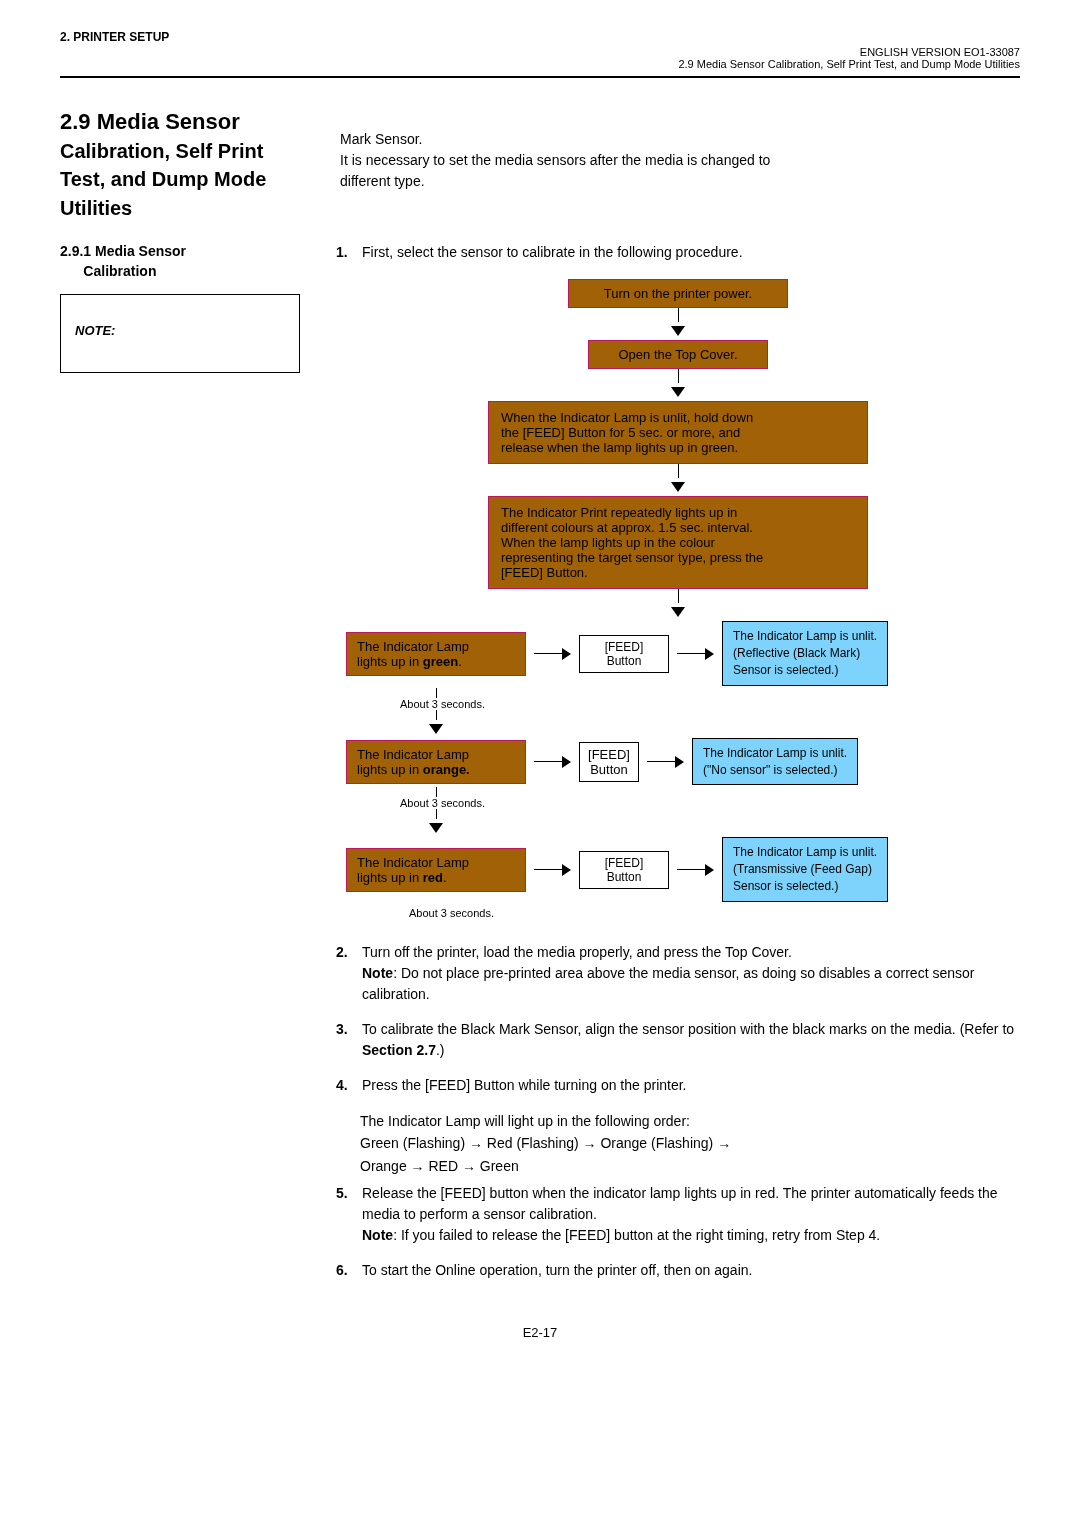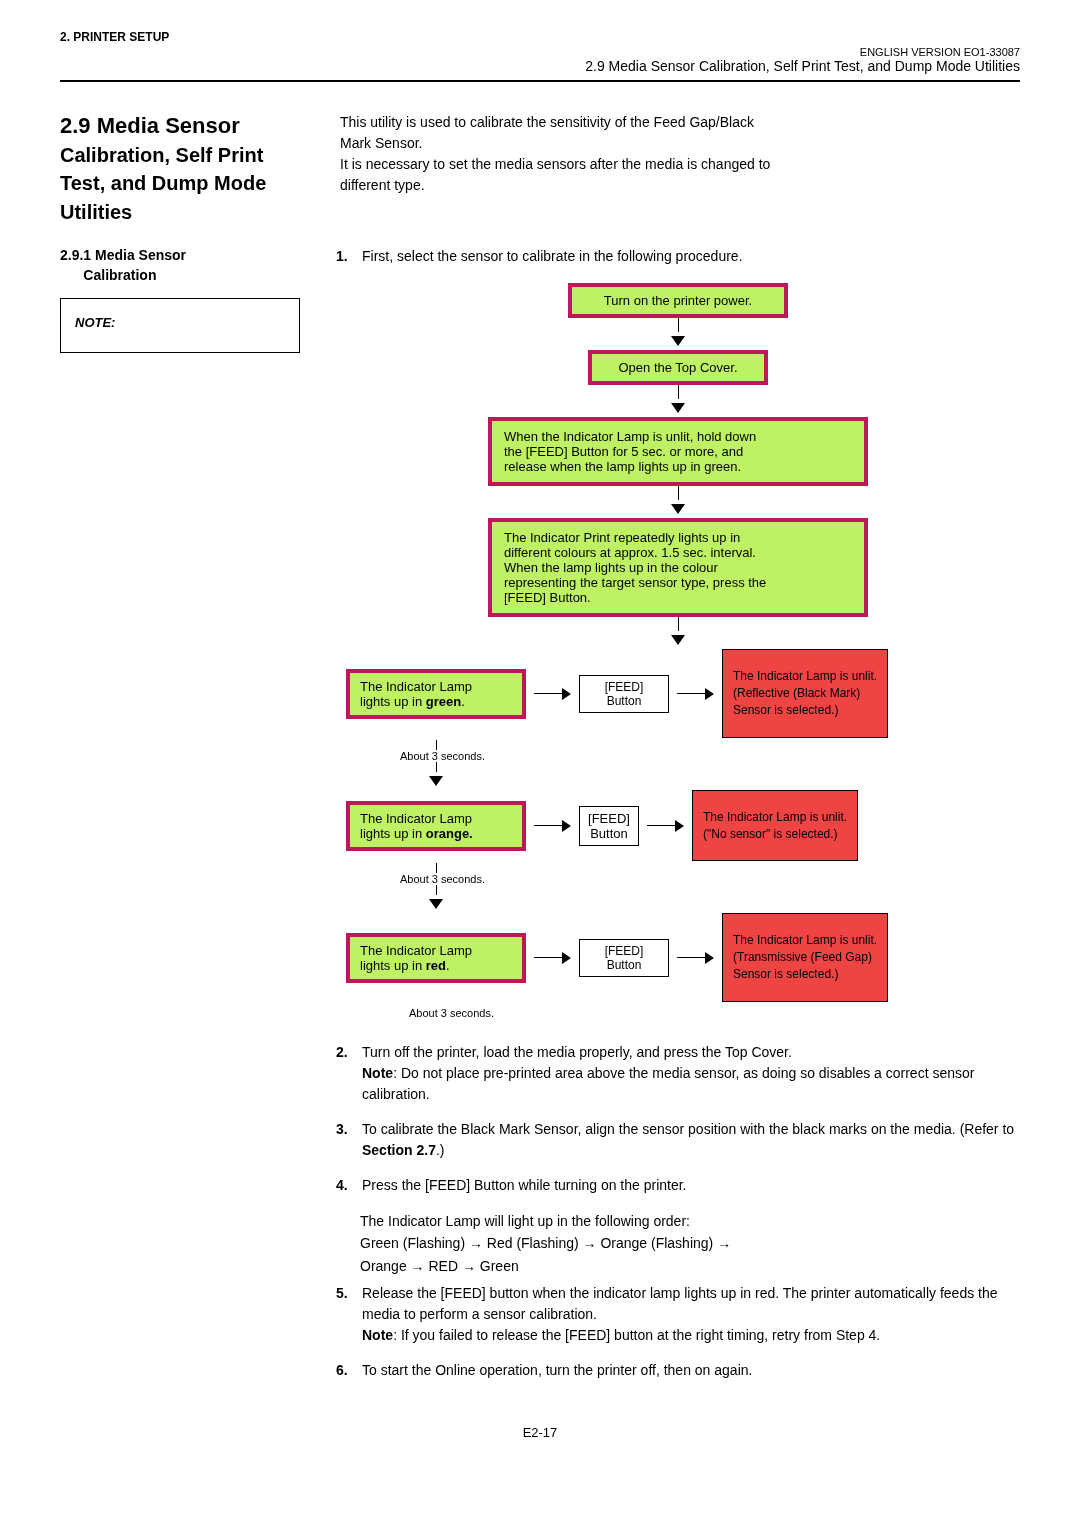--- a/index.html
+++ b/index.html
@@ -34,21 +34,21 @@
       font-size: 12px;
       text-align: right;
       margin-top: 16px;
     }
     .header-right .version {
       display: block;
       font-size: 11px;
     }
     .header-right .section-title {
       display: block;
-      font-size: 14px;
+      font-size: 11px;
     }
     
     .section-heading {
       display: flex;
       margin-top: 30px;
       margin-bottom: 20px;
     }
     .section-heading-left {
       width: 280px;
       flex-shrink: 0;
@@ -78,21 +78,21 @@
     
     .subsection-heading {
       font-size: 14px;
       font-weight: bold;
       margin-bottom: 12px;
       line-height: 1.4;
     }
     
     .note-box {
       border: 1px solid #000;
-      padding: 16px 14px;
+      padding: 28px 14px;
       margin-bottom: 16px;
       font-size: 13px;
     }
     .note-title {
       font-style: italic;
       font-weight: bold;
       margin-bottom: 6px;
     }
     .note-body {
       font-style: italic;
@@ -112,41 +112,41 @@
     }
     .step-content {
       flex: 1;
     }
     
     .flowchart {
       margin: 16px 0 20px 0;
       position: relative;
     }
     .flow-box {
-      border: 4px solid #be185d;
+      border: 1px solid #be185d;
       padding: 6px 12px;
       text-align: center;
       font-size: 13px;
       display: inline-block;
-      background: #bef264;
+      background: #a16207;
     }
     .flow-arrow-down {
       width: 0;
       height: 0;
       border-left: 7px solid transparent;
       border-right: 7px solid transparent;
       border-top: 10px solid #000;
       margin: 4px 0;
     }
     .branch-right-box {
       border: 1px solid #000;
-      padding: 18px 10px;
+      padding: 6px 10px;
       font-size: 12px;
       line-height: 1.4;
-      background: #ef4444;
+      background: #7dd3fc;
       min-width: 160px;
     }
     .bold { font-weight: bold; }
     .indent-line {
       margin-left: 24px;
       margin-top: 4px;
       margin-bottom: 6px;
       font-size: 14px;
       line-height: 1.6;
     }
@@ -180,21 +180,21 @@
   <div class="section-heading">
     <div class="section-heading-left">
       <h2>
         <span>2.9</span>&nbsp;<span>Media Sensor</span><br>
         <span style="font-size:20px;">Calibration, Self Print</span><br>
         <span style="font-size:20px;">Test, and Dump Mode</span><br>
         <span style="font-size:20px;">Utilities</span>
       </h2>
     </div>
     <div class="section-heading-right">
-      <span>This utility is used to calibrate the sensitivity of the Feed Gap/Black</span><br>
+      <br>
       <span>Mark Sensor.</span><br>
       <span>It is necessary to set the media sensors after the media is changed to</span><br>
       <span>different type.</span>
     </div>
   </div>
 
   <div class="content-area">
 
     <div class="left-col">
       <div class="subsection-heading">

